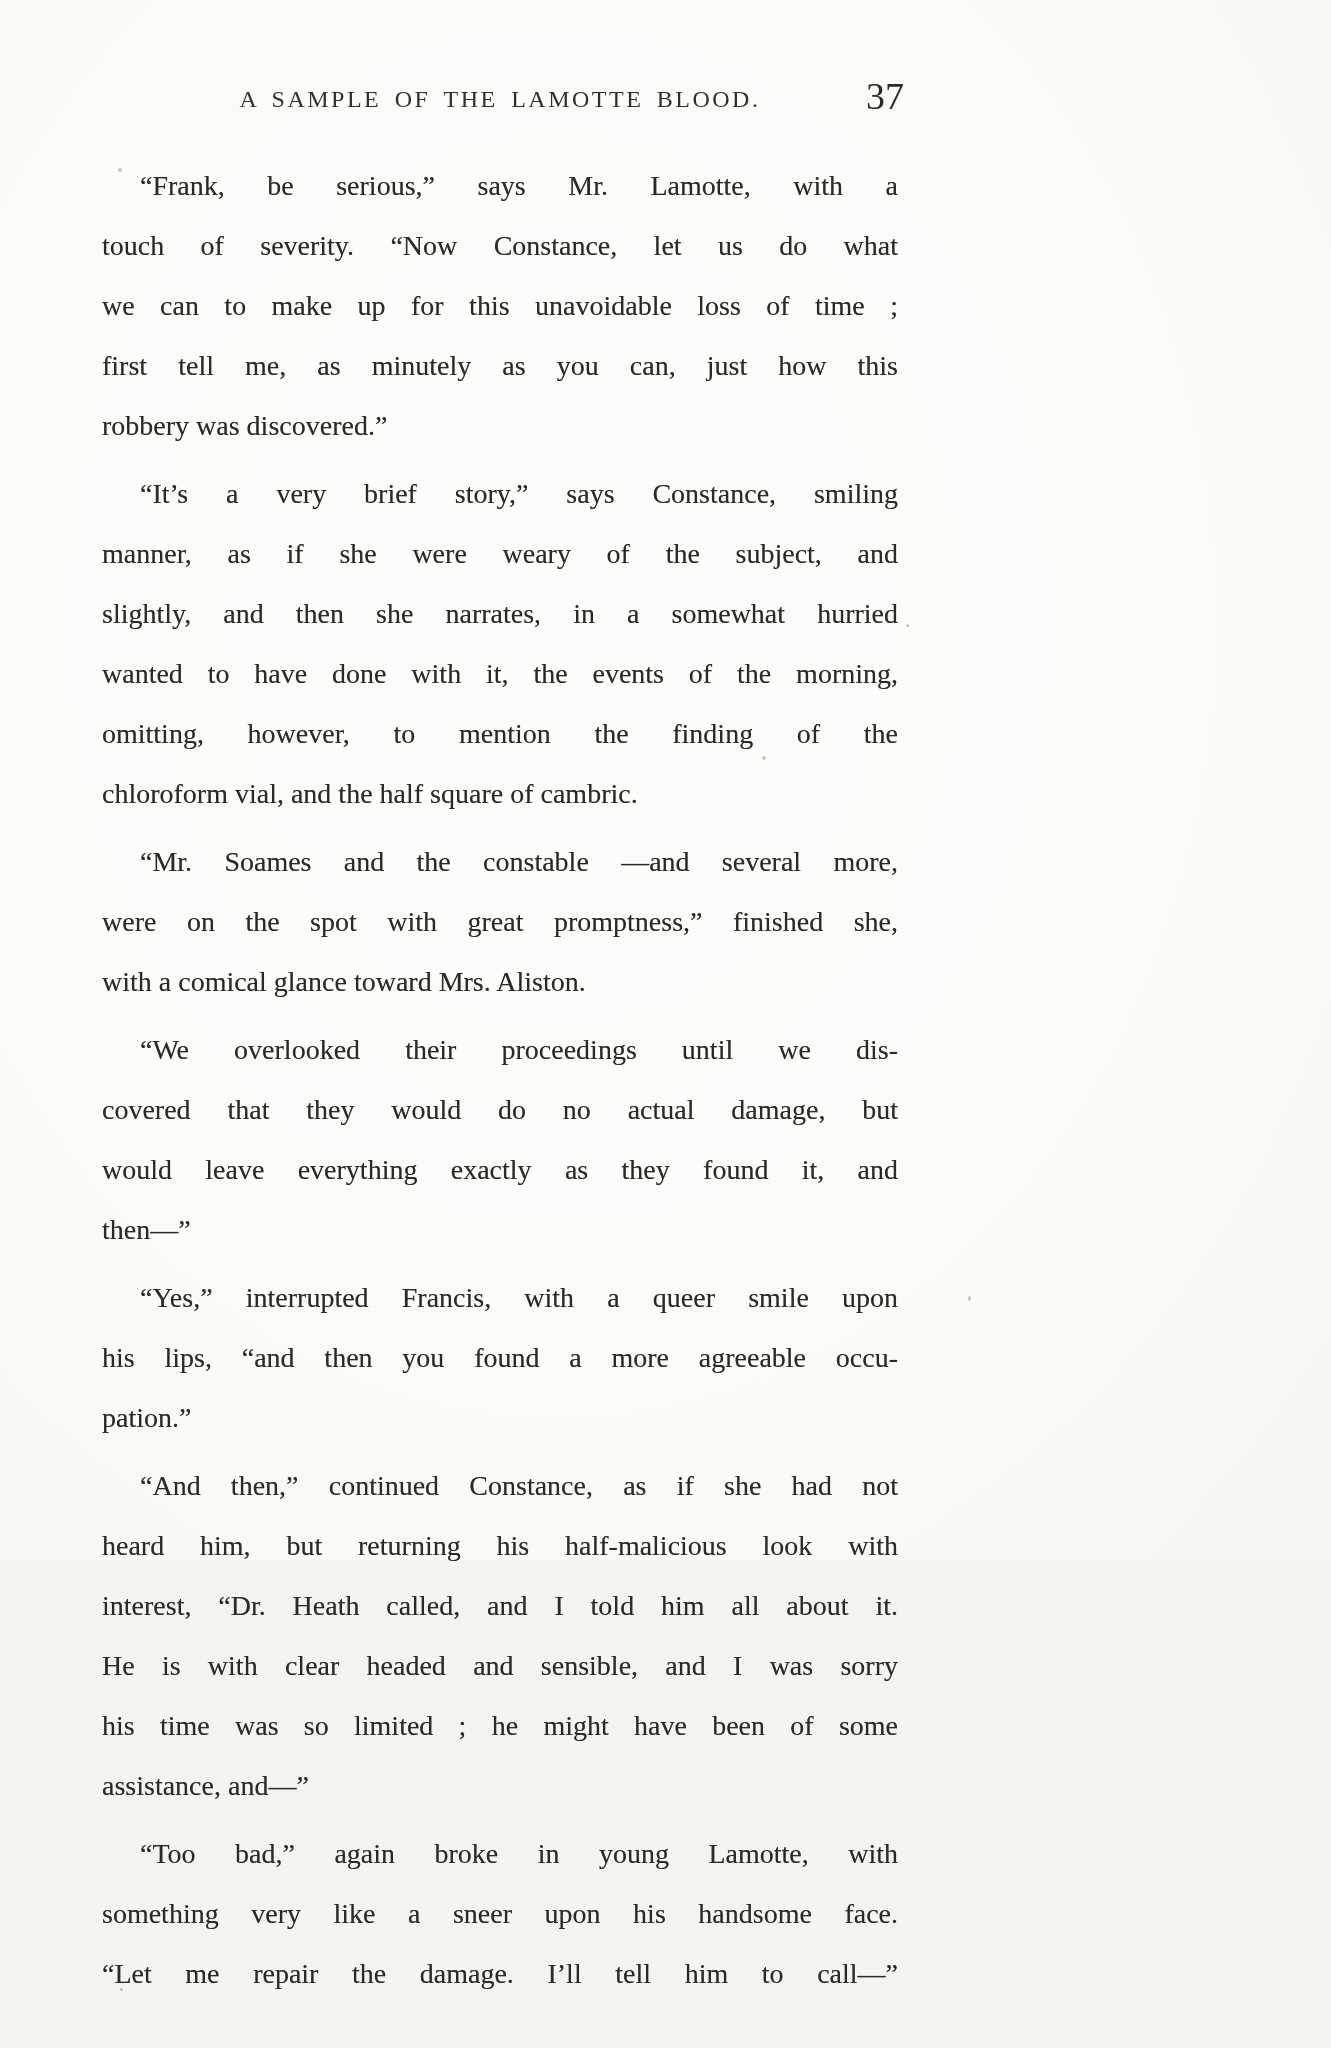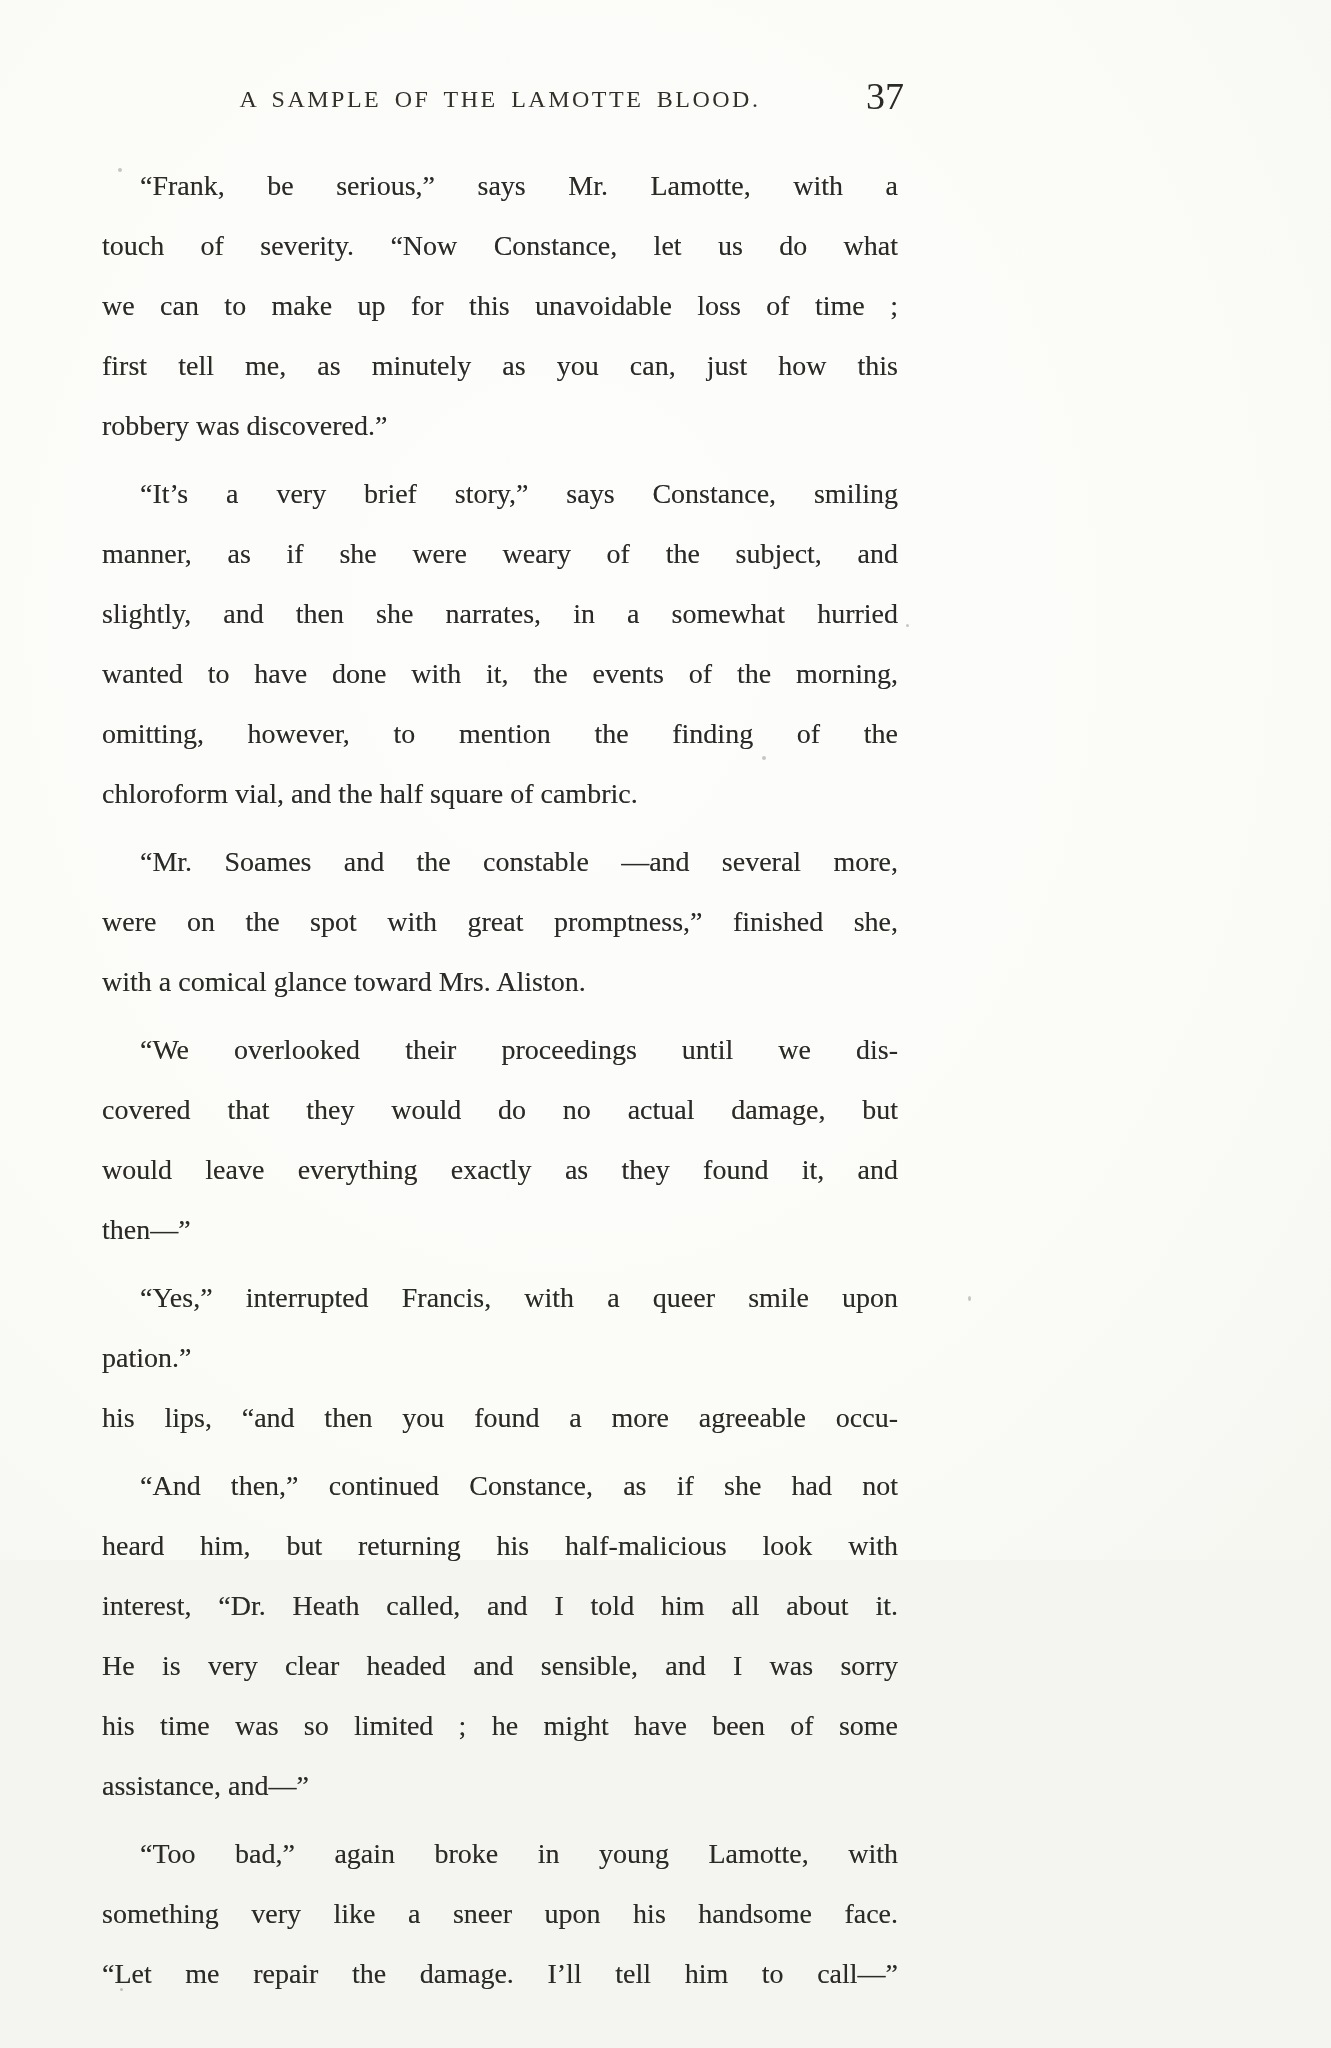--- a/index.html
+++ b/index.html
@@ -123,29 +123,29 @@
 
     <div class="paragraph">
       <div class="line first">“We overlooked their proceedings until we dis-</div>
       <div class="line">covered that they would do no actual damage, but</div>
       <div class="line">would leave everything exactly as they found it, and</div>
       <div class="line last">then—”</div>
     </div>
 
     <div class="paragraph">
       <div class="line first">“Yes,” interrupted Francis, with a queer smile upon</div>
+      <div class="line">his lips, “and then you found a more agreeable occu-</div>
       <div class="line last">pation.”</div>
-      <div class="line">his lips, “and then you found a more agreeable occu-</div>
     </div>
 
     <div class="paragraph">
       <div class="line first">“And then,” continued Constance, as if she had not</div>
       <div class="line">heard him, but returning his half-malicious look with</div>
       <div class="line">interest, “Dr. Heath called, and I told him all about it.</div>
-      <div class="line">He is very clear headed and sensible, and I was sorry</div>
+      <div class="line">He is with clear headed and sensible, and I was sorry</div>
       <div class="line">his time was so limited ; he might have been of some</div>
       <div class="line last">assistance, and—”</div>
     </div>
 
     <div class="paragraph">
       <div class="line first">“Too bad,” again broke in young Lamotte, with</div>
       <div class="line">something very like a sneer upon his handsome face.</div>
       <div class="line">“Let me repair the damage.  I’ll tell him to call—”</div>
     </div>
 

